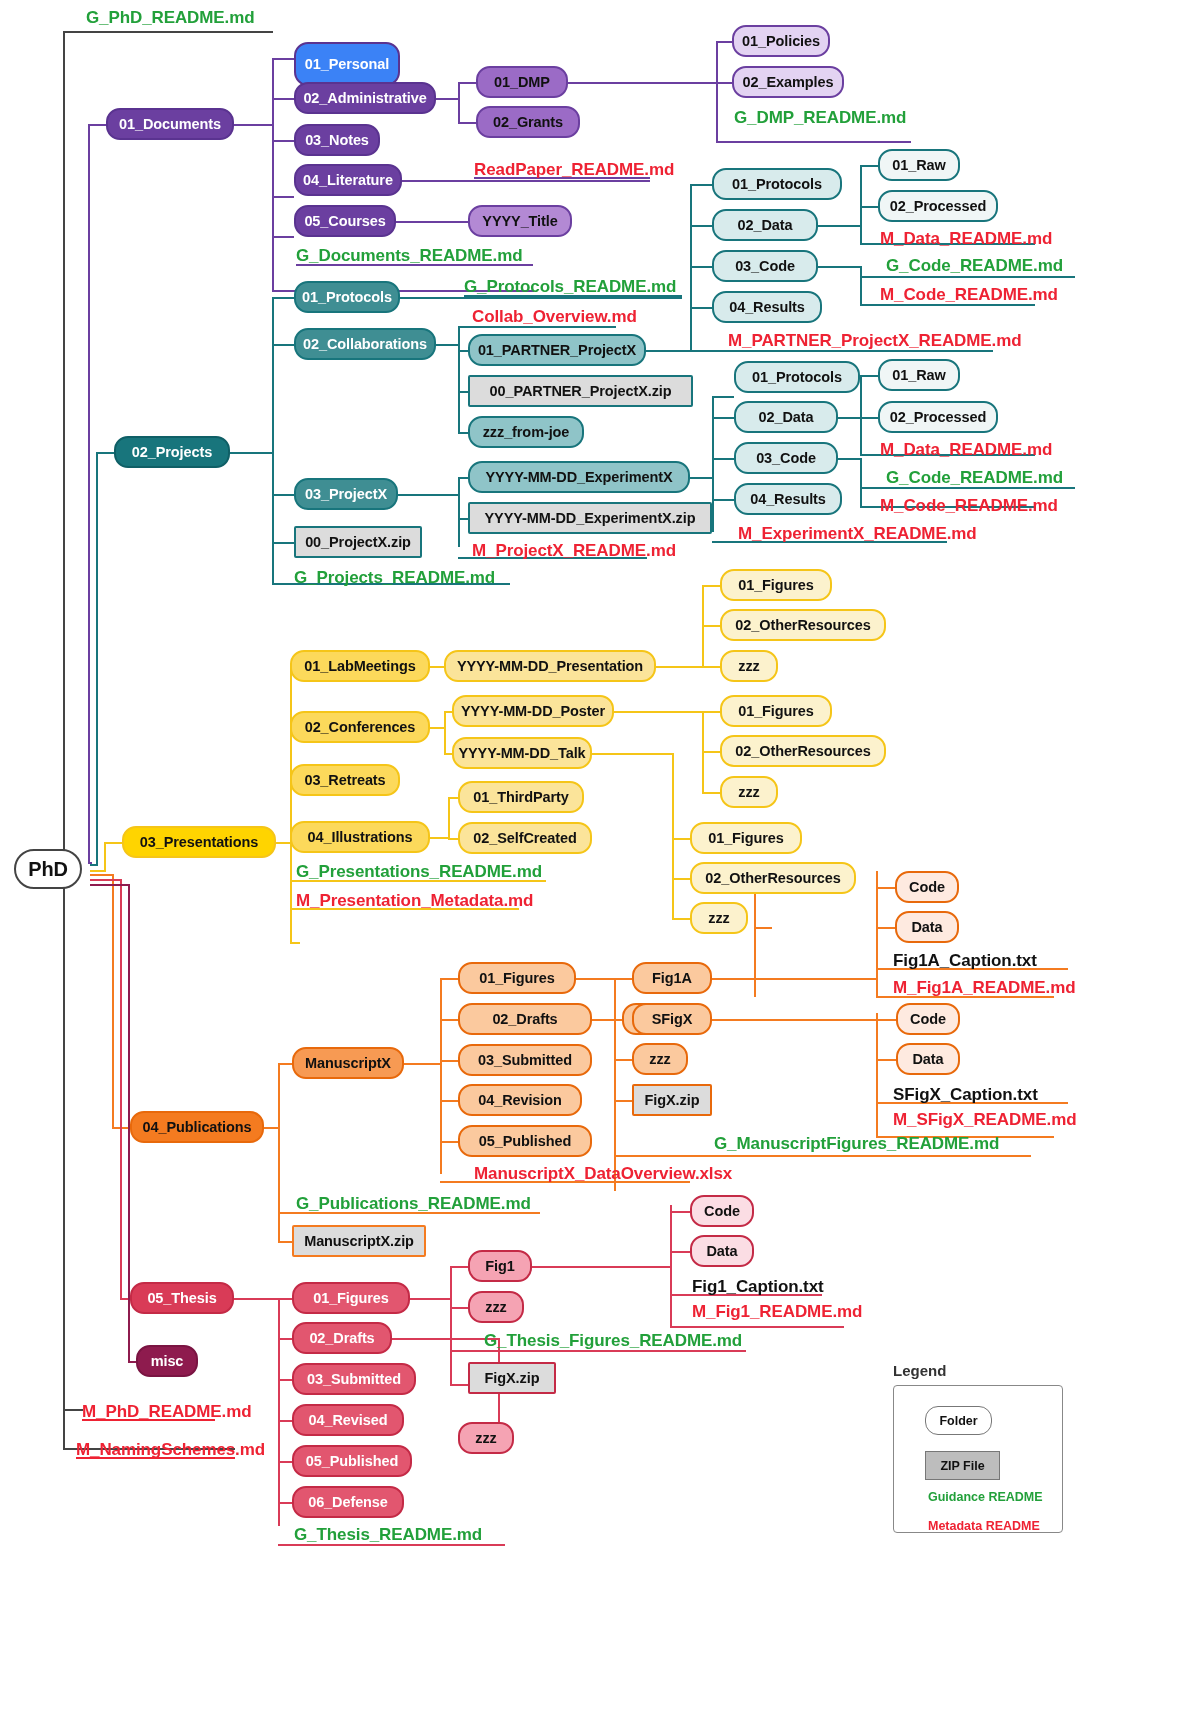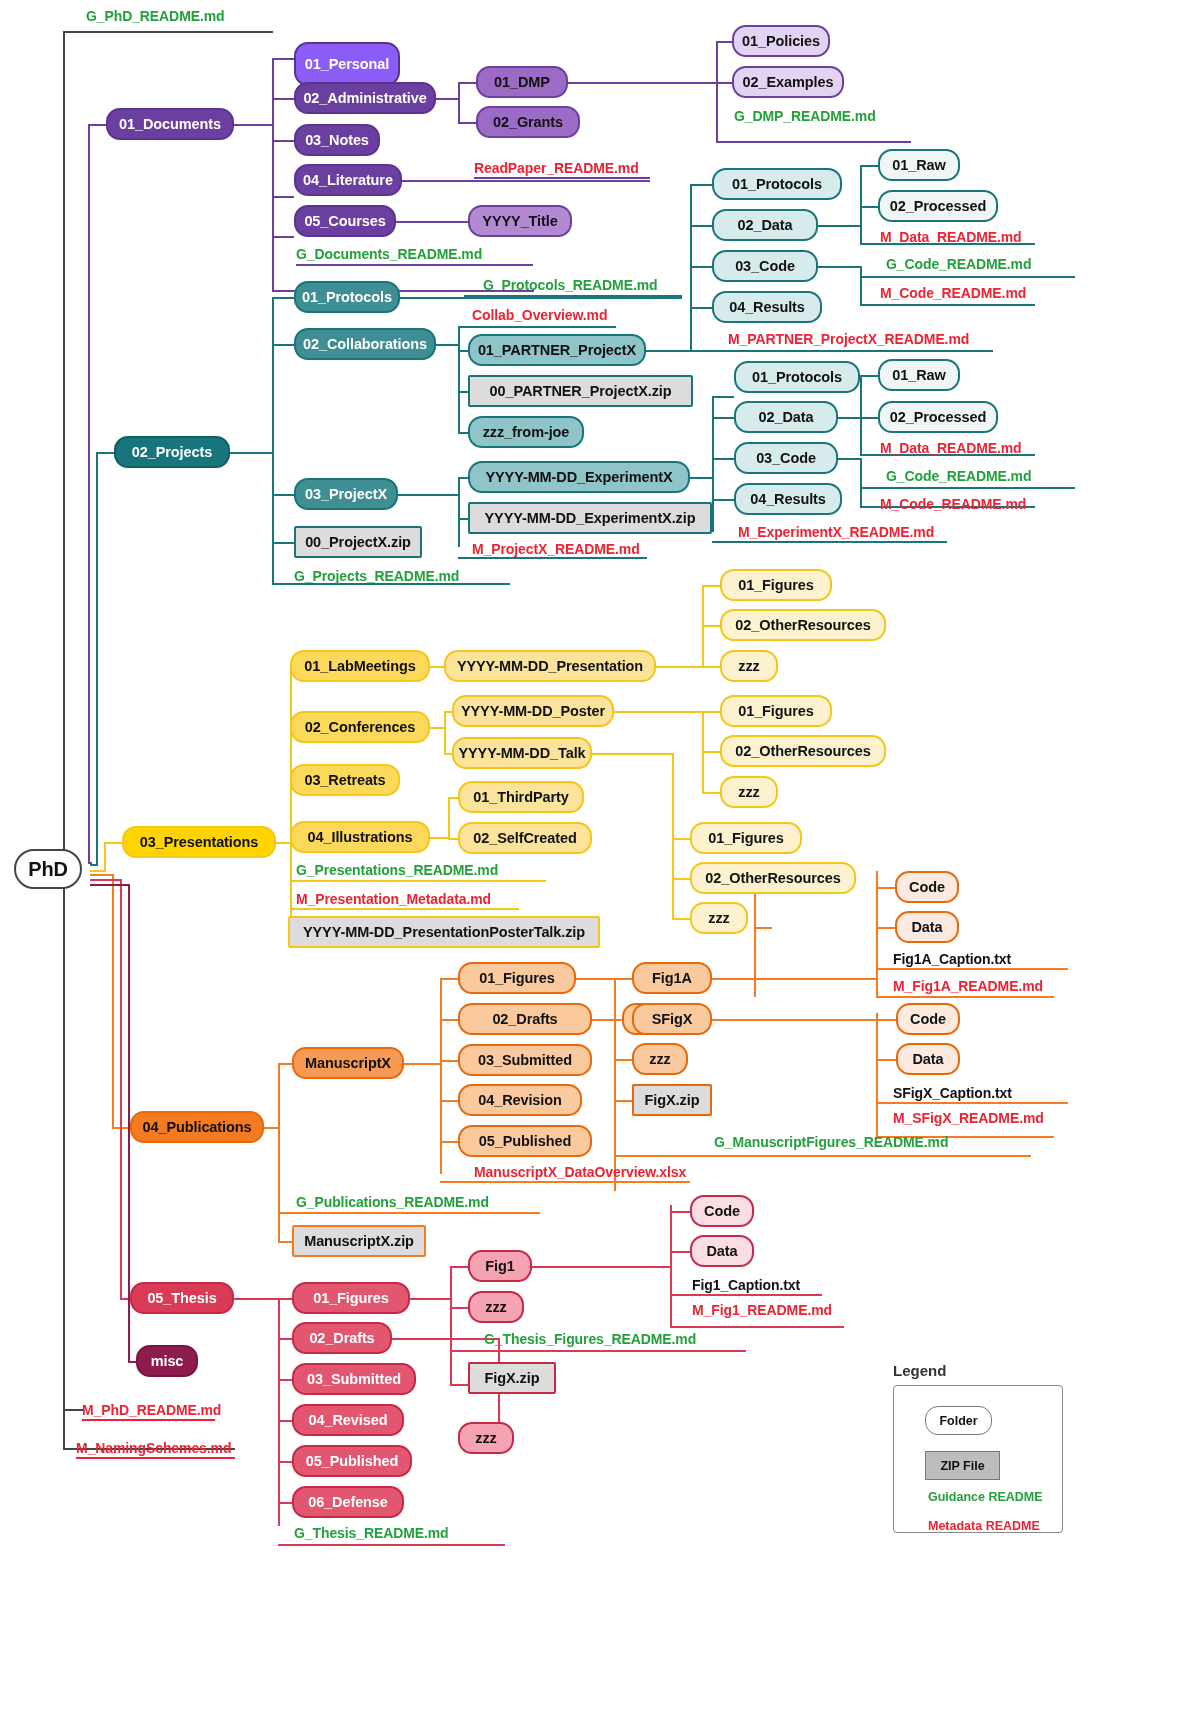--- a/index.html
+++ b/index.html
@@ -27,21 +27,21 @@
     color:#111;
   }
   .root{
     border-radius:20px;background:#ffffff;border:2px solid #444;color:#111;font-size:20px;
   }
 
   
   .lbl{
     position:absolute;
     font-weight:bold;
-    font-size:14px;
+    font-size:17px;
     white-space:nowrap;
     z-index:6;
     letter-spacing:-0.1px;
   }
   .lbl.g{color:#22a03a;}
   .lbl.m{color:#ee2233;}
   .lbl.k{color:#111111;}
 
   
   .ln{position:absolute;z-index:1;}
@@ -101,21 +101,21 @@
   <div class="ln v" style="left:128px;top:884px;height:477px;border-color:#8E1B4E;"></div>
   <div class="ln h" style="left:90px;top:884px;width:40px;border-color:#8E1B4E;"></div>
   <div class="ln h" style="left:128px;top:1361px;width:8px;border-color:#8E1B4E;"></div>
 
   <div class="node dark" style="left:106px;top:108px;width:128px;height:32px;background:#6B3FA0;border-color:#5A3390;">01_Documents</div>
 
   <div class="ln v" style="left:272px;top:58px;height:232px;border-color:#6B3FA0;"></div>
   <div class="ln h" style="left:234px;top:124px;width:40px;border-color:#6B3FA0;"></div>
 
   <div class="ln h" style="left:272px;top:58px;width:22px;border-color:#6B3FA0;"></div>
-  <div class="node dark" style="left:294px;top:42px;width:106px;height:44px;background:#8b5cf6;border-color:#5A3390;">01_Personal</div>
+  <div class="node dark" style="left:294px;top:42px;width:106px;height:44px;background:#3b82f6;border-color:#5A3390;">01_Personal</div>
 
   <div class="ln h" style="left:272px;top:98px;width:22px;border-color:#6B3FA0;"></div>
   <div class="node dark" style="left:294px;top:82px;width:142px;height:32px;background:#6B3FA0;border-color:#5A3390;">02_Administrative</div>
 
   <div class="ln h" style="left:272px;top:140px;width:22px;border-color:#6B3FA0;"></div>
   <div class="node dark" style="left:294px;top:124px;width:86px;height:32px;background:#6B3FA0;border-color:#5A3390;">03_Notes</div>
 
   <div class="ln h" style="left:272px;top:196px;width:22px;border-color:#6B3FA0;"></div>
   <div class="node dark" style="left:294px;top:164px;width:108px;height:32px;background:#6B3FA0;border-color:#5A3390;">04_Literature</div>
   <div class="ln h" style="left:402px;top:180px;width:248px;border-color:#6B3FA0;"></div>
@@ -148,21 +148,21 @@
   <div class="lbl g" style="left:734px;top:108px;">G_DMP_README.md</div>
 
   <div class="node dark" style="left:114px;top:436px;width:116px;height:32px;background:#18757C;border-color:#0F5F66;">02_Projects</div>
 
   <div class="ln h" style="left:230px;top:452px;width:42px;border-color:#18757C;"></div>
   <div class="ln v" style="left:272px;top:297px;height:286px;border-color:#18757C;"></div>
 
   <div class="ln h" style="left:272px;top:297px;width:22px;border-color:#18757C;"></div>
   <div class="node dark" style="left:294px;top:281px;width:106px;height:32px;background:#3F8E93;border-color:#18757C;">01_Protocols</div>
   <div class="ln h" style="left:400px;top:297px;width:282px;border-color:#18757C;"></div>
-  <div class="lbl g" style="left:464px;top:277px;margin-left:19px;">G_Protocols_README.md</div>
+  <div class="lbl g" style="left:464px;top:277px;">G_Protocols_README.md</div>
   <div class="ul" style="left:464px;top:295px;width:218px;border-color:#18757C;"></div>
 
   <div class="ln h" style="left:272px;top:344px;width:22px;border-color:#18757C;"></div>
   <div class="node dark" style="left:294px;top:328px;width:142px;height:32px;background:#3F8E93;border-color:#18757C;">02_Collaborations</div>
   <div class="ln h" style="left:436px;top:344px;width:22px;border-color:#18757C;"></div>
   <div class="ln v" style="left:458px;top:326px;height:106px;border-color:#18757C;"></div>
   <div class="ln h" style="left:458px;top:326px;width:158px;border-color:#18757C;"></div>
   <div class="lbl m" style="left:472px;top:307px;">Collab_Overview.md</div>
   <div class="ln h" style="left:458px;top:350px;width:10px;border-color:#18757C;"></div>
   <div class="node" style="left:468px;top:334px;width:178px;height:32px;background:#8FC4C8;border-color:#18757C;">01_PARTNER_ProjectX</div>
@@ -258,21 +258,20 @@
   <div class="ln h" style="left:290px;top:780px;width:14px;border-color:#F5C518;"></div>
   <div class="node" style="left:290px;top:764px;width:110px;height:32px;background:#FCD95B;border-color:#F5C518;">03_Retreats</div>
   <div class="ln h" style="left:290px;top:837px;width:14px;border-color:#F5C518;"></div>
   <div class="node" style="left:290px;top:821px;width:140px;height:32px;background:#FCD95B;border-color:#F5C518;">04_Illustrations</div>
 
   <div class="lbl g" style="left:296px;top:862px;">G_Presentations_README.md</div>
   <div class="ul" style="left:290px;top:880px;width:256px;border-color:#F5C518;"></div>
   <div class="lbl m" style="left:296px;top:891px;">M_Presentation_Metadata.md</div>
   <div class="ul" style="left:290px;top:908px;width:229px;border-color:#F5C518;"></div>
   <div class="ln h" style="left:290px;top:942px;width:10px;border-color:#F5C518;"></div>
-  <div class="node zip" style="left:288px;top:916px;width:312px;height:32px;border-color:#F5C518;">YYYY-MM-DD_PresentationPosterTalk.zip</div>
 
   <div class="ln h" style="left:430px;top:666px;width:14px;border-color:#F5C518;"></div>
   <div class="node" style="left:444px;top:650px;width:212px;height:32px;background:#FBE49A;border-color:#F5C518;">YYYY-MM-DD_Presentation</div>
   <div class="ln h" style="left:656px;top:666px;width:46px;border-color:#F5C518;"></div>
   <div class="ln v" style="left:702px;top:585px;height:81px;border-color:#F5C518;"></div>
   <div class="ln h" style="left:702px;top:585px;width:18px;border-color:#F5C518;"></div>
   <div class="node" style="left:720px;top:569px;width:112px;height:32px;background:#FCF2CD;border-color:#F5C518;">01_Figures</div>
   <div class="ln h" style="left:702px;top:625px;width:18px;border-color:#F5C518;"></div>
   <div class="node" style="left:720px;top:609px;width:166px;height:32px;background:#FCF2CD;border-color:#F5C518;">02_OtherResources</div>
   <div class="ln h" style="left:702px;top:666px;width:18px;border-color:#F5C518;"></div>

